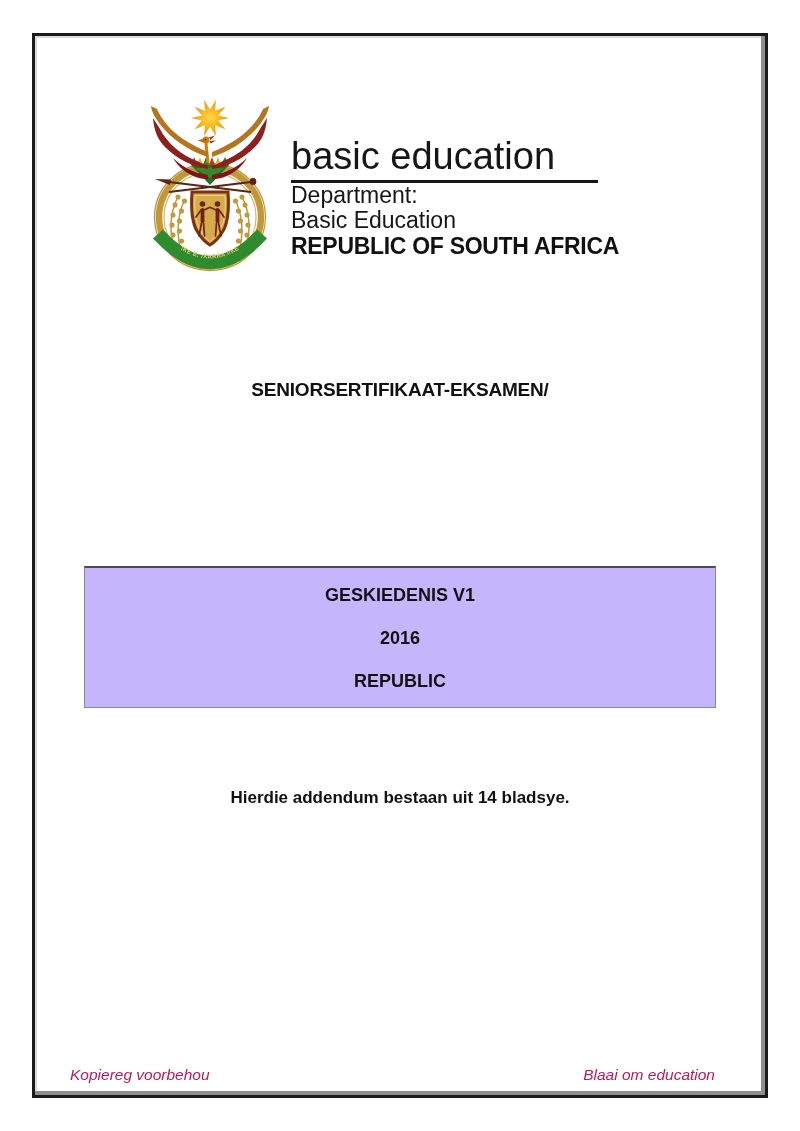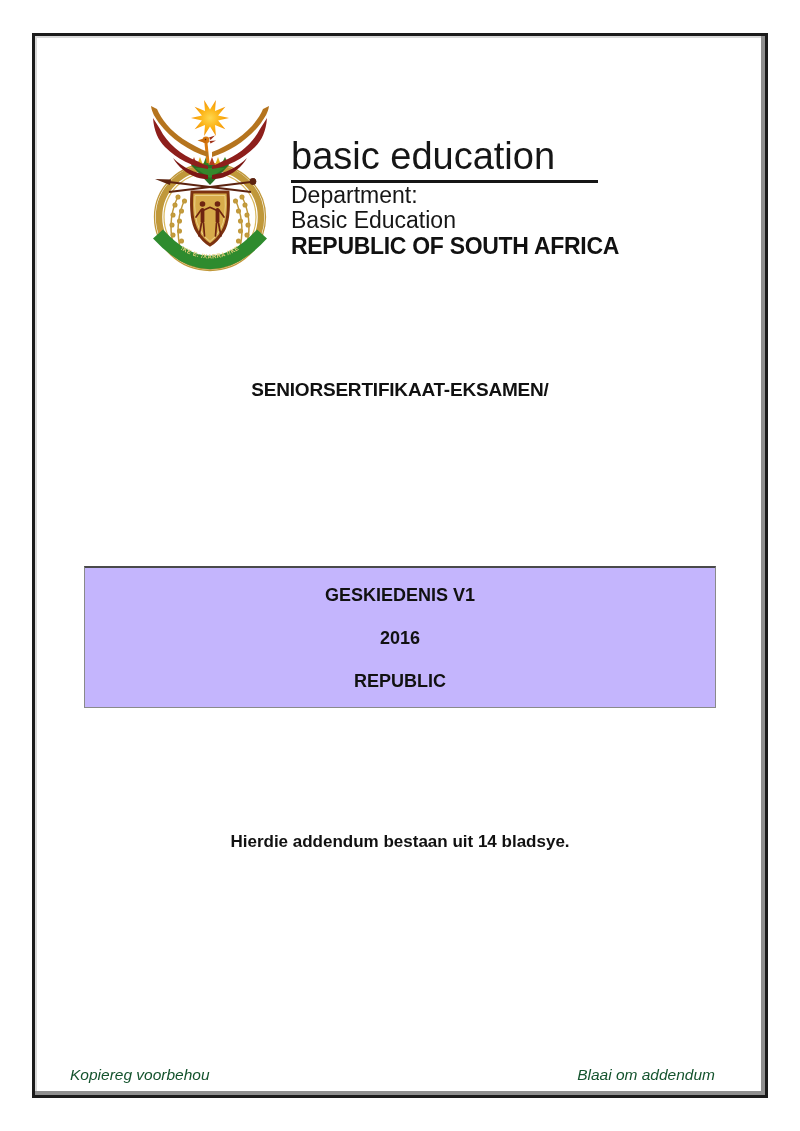--- a/index.html
+++ b/index.html
@@ -79,31 +79,30 @@
     font-weight:bold;
     font-size:18px;
     line-height:20px;
   }
   .pages-note{
     position:absolute;
     top:752px;left:0;right:0;
     text-align:center;
     font-weight:bold;
     font-size:17px;
-    margin-top:44px;
   }
   .footer{
     position:absolute;
     left:0;right:0;bottom:11px;
     padding:0 50px 0 35px;
     display:flex;
     justify-content:space-between;
     font-style:italic;
     font-size:15.5px;
-    color:#14532d;
+    color:#be185d;
   }
 </style>
 </head>
 <body>
 
 <div class="sheet">
 
   <svg class="emblem" viewBox="0 0 130 180" aria-hidden="true">
     <defs>
       <radialGradient id="sunGrad" cx="50%" cy="50%" r="60%">
@@ -218,16 +217,16 @@
   <div class="subject-box">
     <div class="line">GESKIEDENIS V1</div>
     <div class="line">2016</div>
     <div class="line">REPUBLIC</div>
   </div>
 
   <div class="pages-note">Hierdie addendum bestaan uit 14 bladsye.</div>
 
   <div class="footer">
     <span>Kopiereg voorbehou</span>
-    <span>Blaai om addendum</span>
+    <span>Blaai om education</span>
   </div>
 
 </div>
 
 </body></html>

